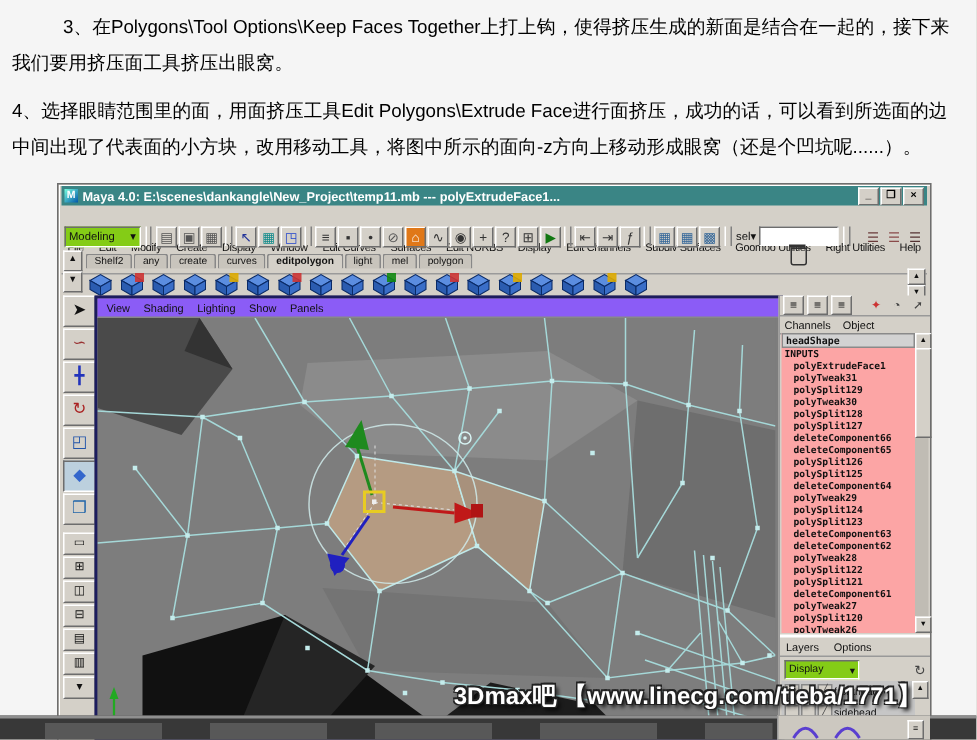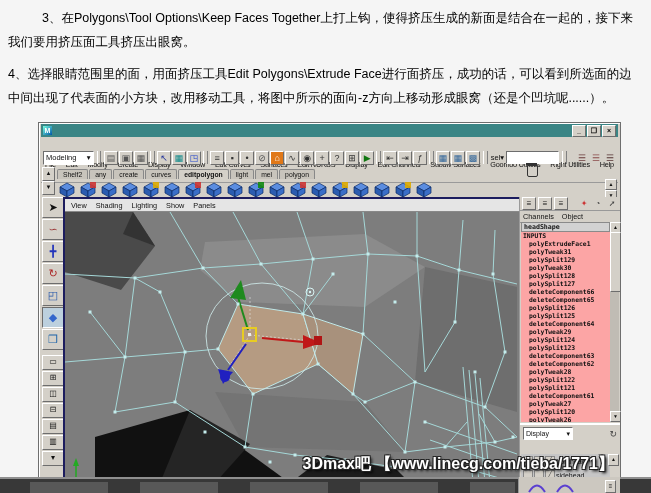--- a/index.html
+++ b/index.html
@@ -6,21 +6,21 @@
   body{width:651px;height:493px;position:relative;background:#f5f5f5;overflow:hidden;
        font-family:"Liberation Sans",sans-serif;color:#111}
   .para{position:absolute;left:8px;right:8px;font-size:12.5px;line-height:24px;color:#000000}
   #para3{top:6px;text-indent:34px}
   #para4{top:62px}
 
   
   #maya{position:absolute;left:38px;top:122px;width:581px;height:371px;background:#d4d0c8;
         border:1px solid #6e6e6e;box-shadow:inset 1px 1px 0 #fff;font-size:8px}
   .raised{border:1px solid;border-color:#fff #6d6d6d #6d6d6d #fff;background:#d4d0c8}
-  .sunken{border:1px solid;border-color:#6d6d6d #fff #fff #6d6d6d;background:#ffffff}
+  .sunken{border:1px solid;border-color:#6d6d6d #fff #fff #6d6d6d;background:#84cc16}
 
   #titlebar{position:absolute;left:2px;top:1px;right:2px;height:13px;display:flex;align-items:center;
             color:#fff;font-weight:bold;font-size:8.5px;padding:0 2px;white-space:nowrap;overflow:hidden}
   #titlebar .mlogo{width:9px;height:9px;margin-right:3px;background:linear-gradient(135deg,#7fd,#05a);
             font-size:7px;color:#fff;text-align:center;line-height:9px;flex:0 0 auto}
   .winbtns{margin-left:auto;display:flex;gap:1px}
   .tbtn{width:12px;height:10px;font-size:7px;line-height:9px;text-align:center;color:#000}
 
   #menubar{position:absolute;left:2px;top:24px;right:2px;height:11px;display:flex;align-items:center;
            justify-content:space-between;padding:12px 4px;font-size:7.3px;letter-spacing:-.2px;
@@ -47,21 +47,21 @@
   #shelfscroll{position:absolute;right:3px;top:56px;width:12px;height:19px}
   #shelfscroll div{height:9px;font-size:5px;text-align:center;line-height:8px}
 
   
   #toolcol{position:absolute;left:2px;top:74px;width:22px;bottom:0}
   .tool{width:20px;height:19px;margin:0 0 1px 1px;font-size:11px;line-height:18px;text-align:center}
   .tool.small{height:13px;font-size:8px;line-height:12px}
   .tool.selected{border-color:#6d6d6d #fff #fff #6d6d6d;background:#bcd0de}
 
   #viewport{position:absolute;left:24px;top:74px;width:456px;bottom:0;border:2px solid #1c1c5e;background:#7d7d7d}
-  #vpmenu{height:12px;background:#e5e5e5;display:flex;gap:9px;align-items:center;padding:0 6px;
+  #vpmenu{height:12px;background:#8b5cf6;display:flex;gap:9px;align-items:center;padding:0 6px;
           font-size:7.3px;border-bottom:1px solid #888}
   #vpsvg{display:block}
 
   
   #rightpanel{position:absolute;left:480px;top:74px;right:0;bottom:0;background:#d4d0c8;border-left:1px solid #9a9a9a}
   #cbicons{height:13px;display:flex;align-items:center;gap:2px;padding:0 2px;border-bottom:1px solid #999}
   #cbicons .ri{width:12px;height:11px;font-size:8px;line-height:11px;text-align:center}
   #cbmenus{height:11px;display:flex;gap:8px;align-items:center;padding:0 3px;font-size:7.3px;border-bottom:1px solid #999}
   #chanlist{position:absolute;left:1px;top:25px;right:10px;height:200px;background:#fca5a5;overflow:hidden;
             font-family:"DejaVu Sans Mono",monospace;font-size:6.4px;font-weight:bold;color:#111}
@@ -92,20 +92,21 @@
 </style>
 </head>
 <body>
 
 <div class="para" id="para3">3、在Polygons\Tool Options\Keep Faces Together上打上钩，使得挤压生成的新面是结合在一起的，接下来我们要用挤压面工具挤压出眼窝。</div>
 <div class="para" id="para4">4、选择眼睛范围里的面，用面挤压工具Edit Polygons\Extrude Face进行面挤压，成功的话，可以看到所选面的边中间出现了代表面的小方块，改用移动工具，将图中所示的面向-z方向上移动形成眼窝（还是个凹坑呢......）。</div>
 
 <div id="maya">
   <div id="titlebar" style="background: rgb(58, 133, 133);">
     <span class="mlogo">M</span>
+    <span>Maya 4.0: E:\scenes\dankangle\New_Project\temp11.mb   ---   polyExtrudeFace1...</span>
     <span class="winbtns">
       <span class="tbtn raised">_</span>
       <span class="tbtn raised">❐</span>
       <span class="tbtn raised">×</span>
     </span>
   </div>
 
   <div id="menubar">
       <span class="menu-item">File</span>
       <span class="menu-item">Edit</span>
@@ -461,20 +462,24 @@
           <div class="chrow">polyTweak26</div>
         </div>
     </div>
     <div id="chscroll">
       <span class="sb raised" style="top:0">▲</span>
       <span class="thumb raised"></span>
       <span class="sb raised" style="bottom:0">▼</span>
     </div>
 
     <div id="layers">
+      <div id="laymenus">
+          <span class="menu-item">Layers</span>
+          <span class="menu-item">Options</span>
+        </div>
       <div id="layctrl">
         <span id="displayDrop" class="sunken">
           <span>Display</span>
             <span>▾</span>
         </span>
         <span style="margin-left:auto;font-size:9px;color:#444">↻</span>
       </div>
       <div id="laylist">
           <div class="layrow">
             <span class="laybox"></span>

